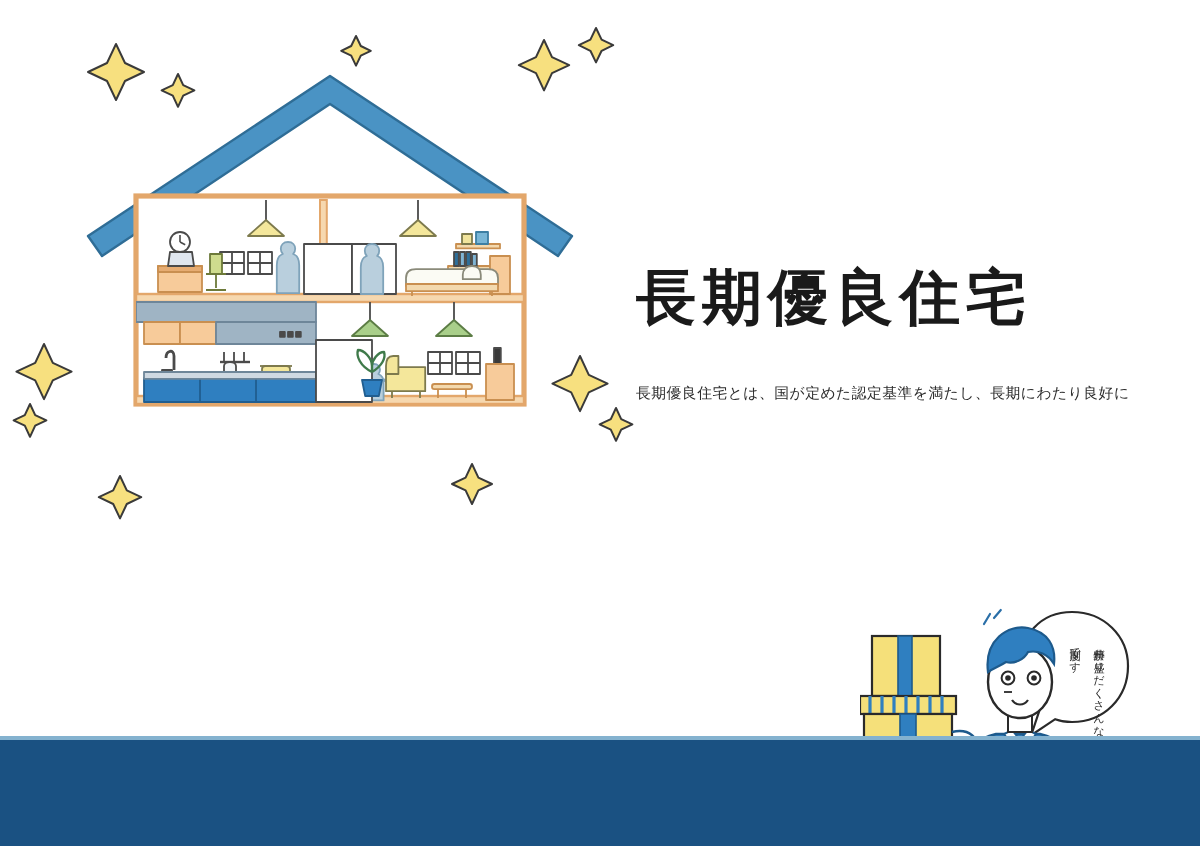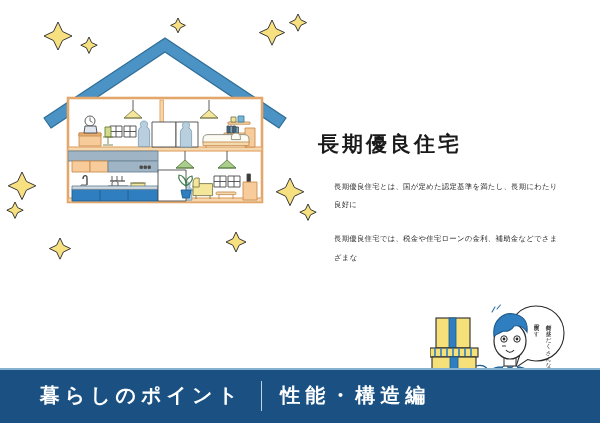--- a/index.html
+++ b/index.html
@@ -7,27 +7,27 @@
     width:600px;height:423px;
     background:#ffffff;
     font-family:"Liberation Sans","DejaVu Sans",sans-serif;
     overflow:hidden;position:relative;
   }
   #stage{position:absolute;inset:0;width:600px;height:423px;background:#fff;}
 
   
   .text-col{position:absolute;left:318px;top:133px;width:258px;}
   .headline{
-    font-size:21px;font-weight:700;color:#1a1a1a;
+    font-size:30px;font-weight:700;color:#1a1a1a;
     letter-spacing:3px;line-height:1.1;margin:0 0 22px 0;
     font-family:"DejaVu Sans","Liberation Sans",sans-serif;
   }
   .para{
     font-size:7.4px;color:#2b2b2b;line-height:2.45;
-    letter-spacing:.25px;margin:16px;
+    letter-spacing:.25px;margin:0;
     font-family:"DejaVu Sans","Liberation Sans",sans-serif;
   }
   .para + .para{margin-top:1px;}
 
   
   .banner{
     position:absolute;left:0;top:368px;width:600px;height:55px;
     background:#1a5182;
   }
   .banner-topline{position:absolute;left:0;top:0;width:600px;height:2px;background:#a8d3e8;opacity:.75;}
@@ -213,21 +213,20 @@
           <rect x="244" y="188" width="10" height="1.8" fill="#5a5a5a"></rect>
         </g>
         <rect x="243" y="182" width="14" height="18" fill="#f7cb9a" stroke="#c98f50"></rect>
       </g>
     </g>
   </svg>
 
   <div class="text-col">
     <h1 class="headline">長期優良住宅</h1>
     <p class="para">長期優良住宅とは、国が定めた認定基準を満たし、長期にわたり良好に</p>
-    <p class="para">長期優良住宅では、税金や住宅ローンの金利、補助金などでさまざまな</p>
   </div>
 
   <svg class="art" style="left:430px;top:296px;" width="170" height="127" viewBox="0 0 170 127" aria-hidden="true">
 
     <g>
       <path d="M106 10 c16 0 28 12 28 27 c0 16 -12 28 -28 28 c-3 0 -6 -.5 -8.4 -1.4 l-12 8 l4 -12 c-6 -5 -9.6 -13 -9.6 -22.6 c0 -15 10 -27 26 -27 Z" fill="#ffffff" stroke="#2a2a2a" stroke-width="1.1"></path>
     </g>
 
     <text x="119" y="24" fill="#2a2a2a" font-size="5.6" font-family="DejaVu Sans, sans-serif" writing-mode="tb" glyph-orientation-vertical="0" style="writing-mode:vertical-rl;">特典が盛りだくさんな</text>
     <text x="107" y="24" fill="#2a2a2a" font-size="5.6" font-family="DejaVu Sans, sans-serif" style="writing-mode:vertical-rl;">制度です</text>
@@ -274,20 +273,15 @@
         <rect x="6" y="89" width="38" height="30" fill="#f5e07a" stroke="#2a2a2a" stroke-width="1.1"></rect>
         <rect x="21" y="89" width="8" height="30" fill="#2f7fc0" stroke="#1d5a8c" stroke-width=".8"></rect>
       </g>
 
       <path d="M46 70 c8 -2 12 2 14 8 c2 7 -2 12 -8 12" fill="none" stroke="#1d5a8c" stroke-width="1.2"></path>
     </g>
   </svg>
 
   <div class="banner">
     <div class="banner-topline"></div>
-    <div class="banner-inner">
-      <span class="banner-txt">暮らしのポイント</span>
-      <span class="banner-div"></span>
-      <span class="banner-txt">性能・構造編</span>
-    </div>
   </div>
 
 </div>
 
 </body></html>

